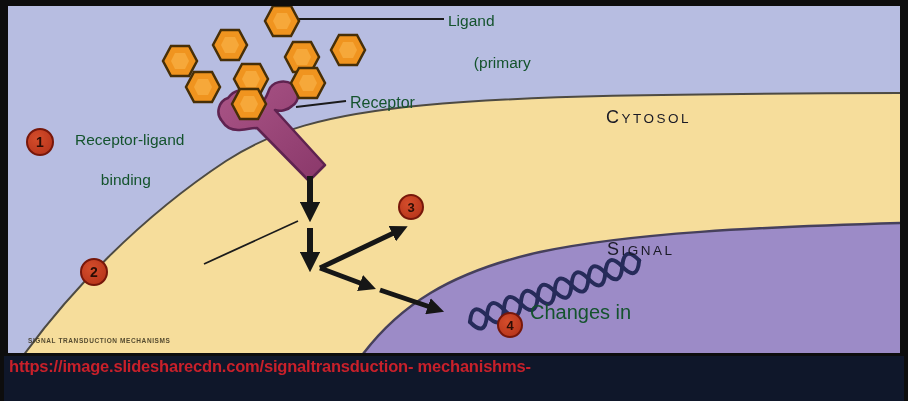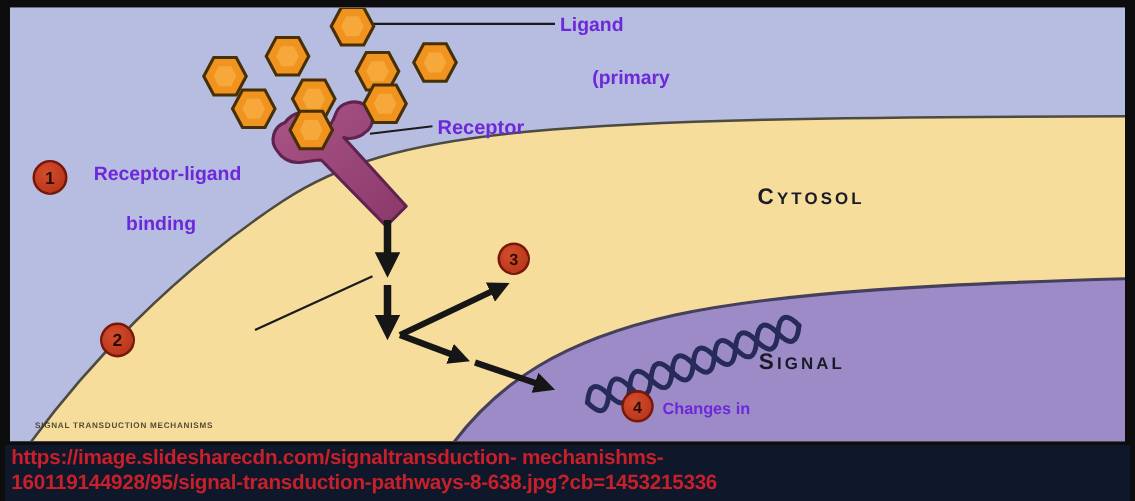--- a/index.html
+++ b/index.html
@@ -7,28 +7,27 @@
   .frame {
     position:relative; width:908px; height:401px;
     background:#0d0d0d; overflow:hidden;
   }
   .diagram {
     position:absolute; left:8px; top:6px; width:892px; height:347px;
     overflow:hidden; background:#b7bde1;
   }
   .diagram svg { position:absolute; left:0; top:0; }
   .lbl {
-    position:absolute; font-weight:bold; color:#6d28d9;
+    position:absolute; font-weight:normal; color:#14532d;
     font-size:15.5px; line-height:20px; white-space:pre; z-index:5;
   }
   .region-lbl {
-    position:absolute; font-weight:bold; color:#1a1a26;
+    position:absolute; font-weight:normal; color:#1a1a26;
     font-size:13.5px; letter-spacing:2.5px; white-space:nowrap; z-index:5;
     display:block;
-    margin-top:40px;
   }
   .region-lbl::first-letter { font-size:18px; }
   .badge {
     position:absolute; border-radius:50%;
     background:radial-gradient(circle at 38% 35%, #d44d2b, #b23018);
     border:2px solid #77170a; color:#2b0d05;
     display:flex; align-items:center; justify-content:center;
     font-weight:bold; z-index:6;
   }
   .badge-lg { width:28px; height:28px; font-size:14px; }
@@ -135,24 +134,23 @@
       <span>2</span>
     </div>
 
     <div class="badge badge-sm" style="left:390px; top:188px;">
       <span>3</span>
     </div>
 
     <div class="badge badge-sm" style="left:489px; top:306px;">
       <span>4</span>
     </div>
-    <div class="lbl" style="left:522px; top:311px; font-size:13px; line-height:19px;"><span>Changes in</span><br>
+    <div class="lbl" style="left:522px; top:297px; font-size:20px; line-height:19px;"><span>Changes in</span><br>
       </div>
 
     <div class="watermark">SIGNAL TRANSDUCTION MECHANISMS</div>
   </div>
 
   <div class="caption-bar">
     <div class="url-line">https://image.slidesharecdn.com/signaltransduction- mechanishms-</div>
-    <div class="url-line">160119144928/95/signal-transduction-pathways-8-638.jpg?cb=1453215336</div>
   </div>
 
 </div>
 
 </body></html>

